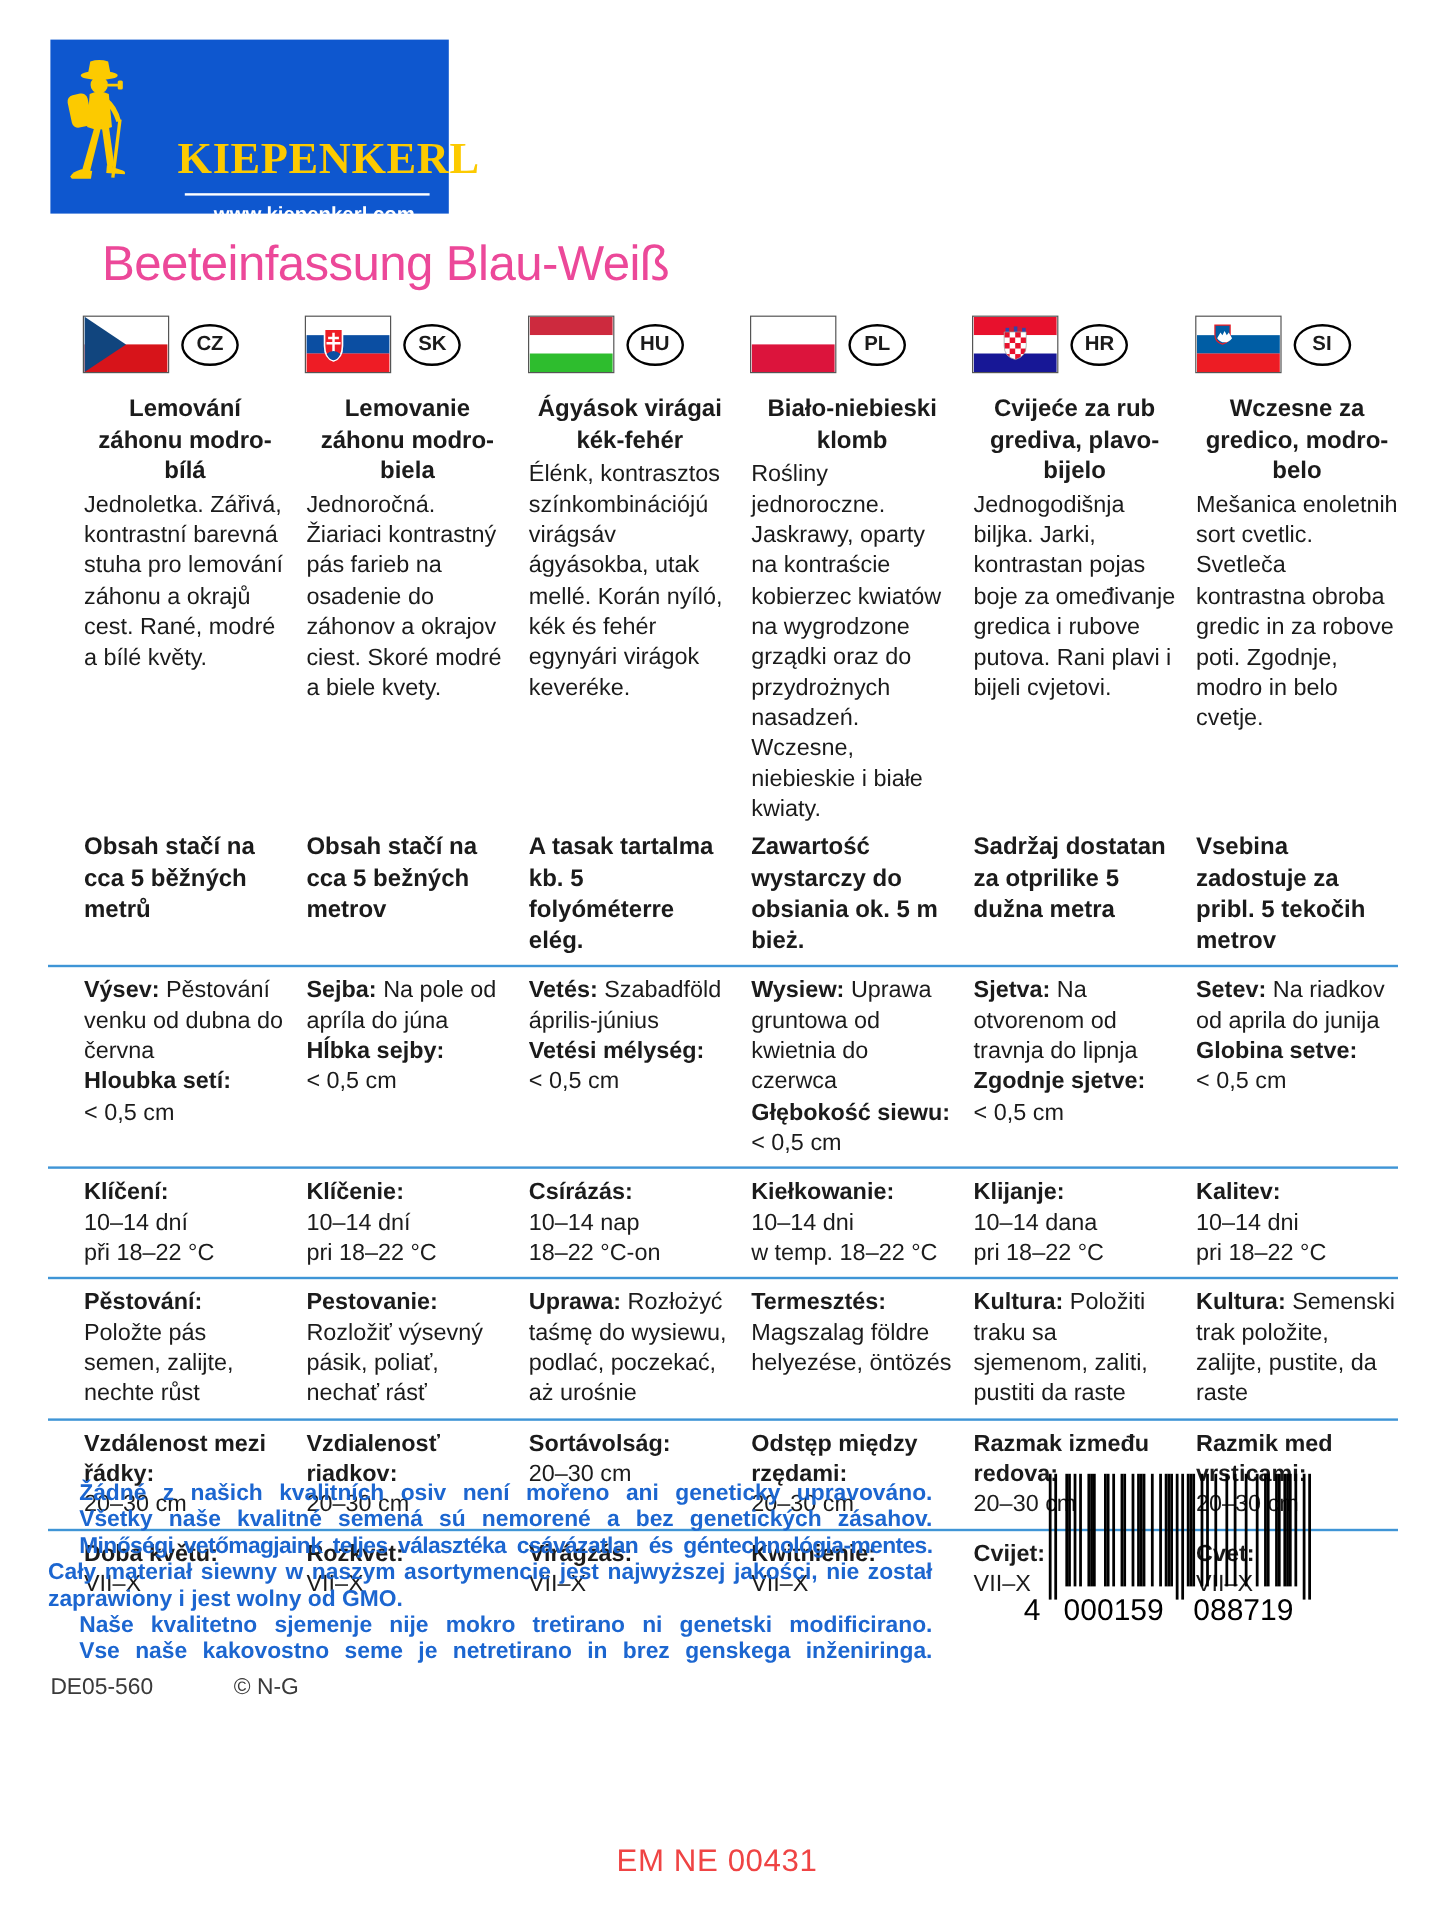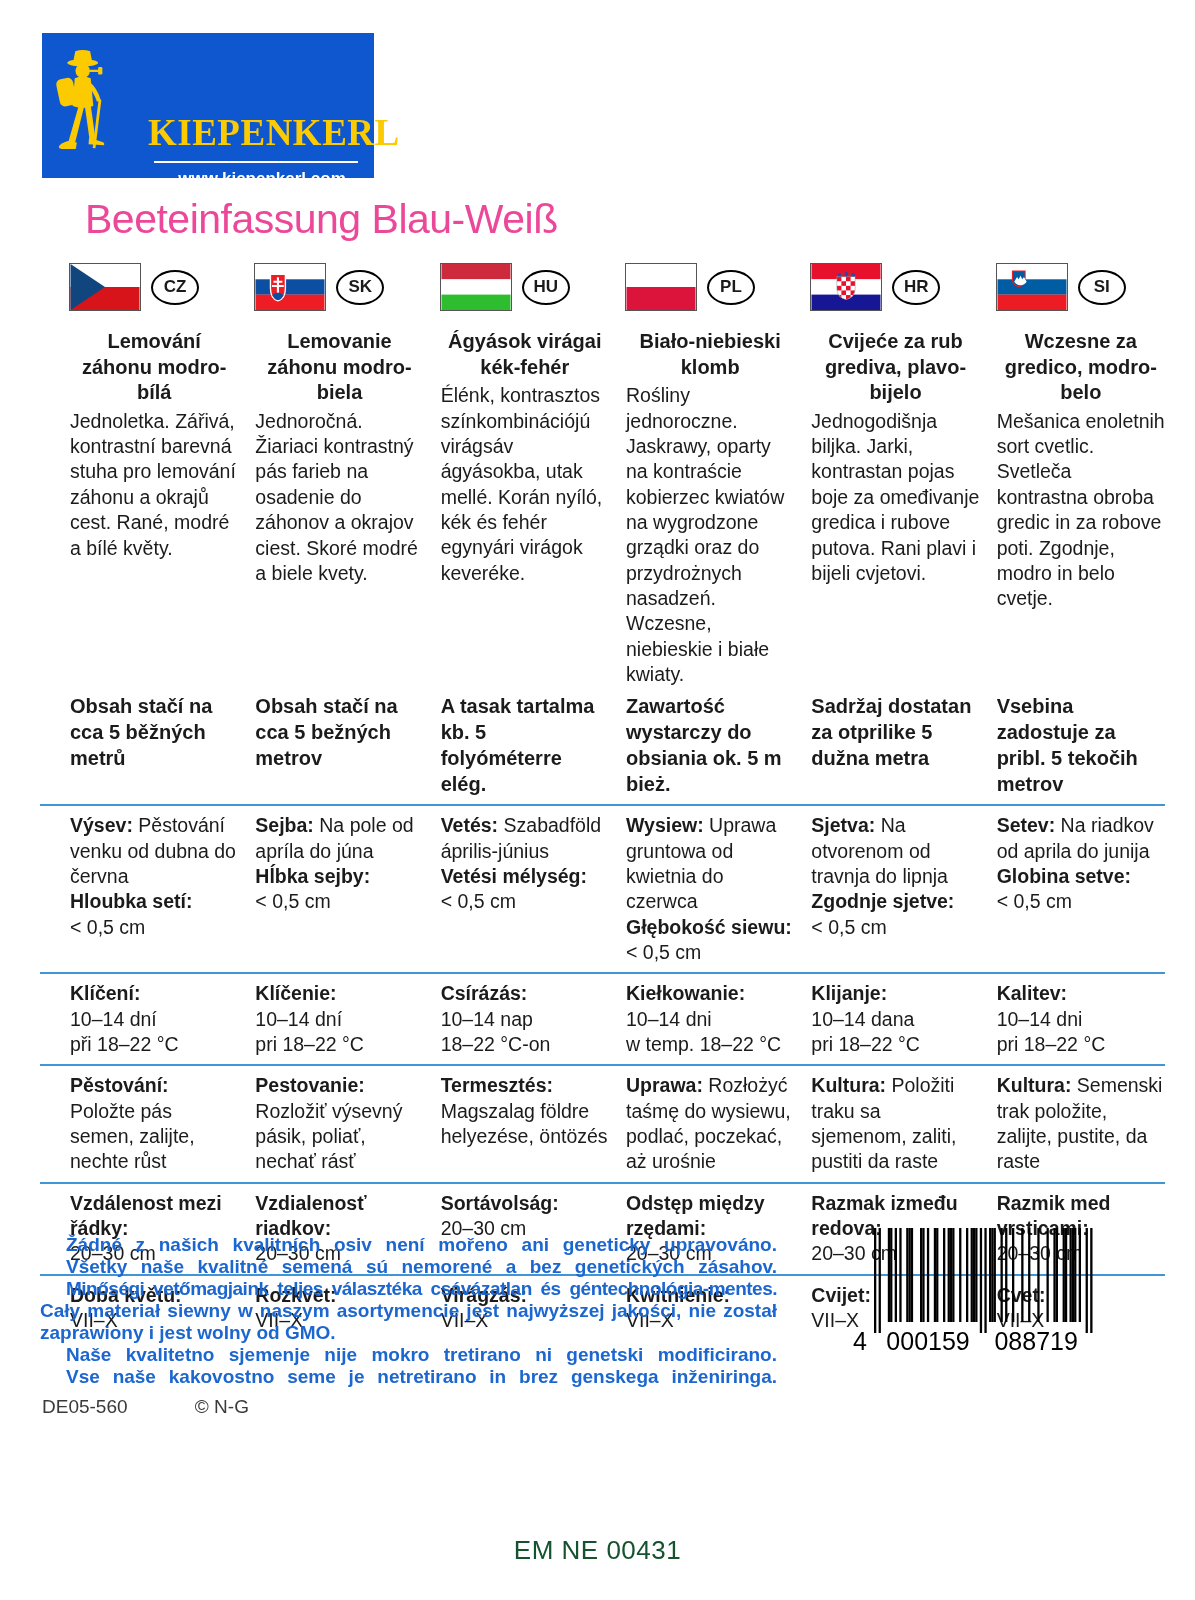--- a/index.html
+++ b/index.html
@@ -47,21 +47,21 @@
   .spacing-band{min-height:72px;}
   
   .quality{position:absolute;left:40px;top:1234px;width:737px;color:var(--text-blue);font-weight:bold;font-size:19px;line-height:22px;}
   .jline{text-align:justify;text-align-last:justify;margin-left:26px;}
   .tight{letter-spacing:-.5px;word-spacing:-3px;}
   .wrap2{text-align:justify;}
   .order-codes{position:absolute;left:42px;top:1396px;font-size:19px;color:#3a3a3a;}
   .order-codes span{display:inline-block;}
   .copyright{margin-left:62px;}
   .barcode{position:absolute;left:848px;top:1228px;width:250px;height:126px;}
-  .em-code{position:absolute;left:0;right:0;top:1535px;text-align:center;font-size:26px;letter-spacing:.5px;color:#14532d;}
+  .em-code{position:absolute;left:0;right:0;top:1535px;text-align:center;font-size:26px;letter-spacing:.5px;color:#ef4444;}
 </style>
 </head>
 <body>
 
 <div class="logo">
   <svg class="logo-figure" viewBox="0 0 64 112">
     <g fill="#fcca00" stroke="none">
       <ellipse cx="27" cy="13.5" rx="14.5" ry="3.4"></ellipse>
       <path d="M18 13 L20 2.5 Q27 0.5 34 2.5 L36 13 Z"></path>
       <circle cx="27" cy="21" r="6.8"></circle>
@@ -276,24 +276,24 @@
   <div class="rule"></div>
 
   <div class="band culture-band">
     <div class="cell">
       <p><span class="lbl">Pěstování:</span> <span>Položte pás semen, zalijte, nechte růst</span></p>
     </div>
     <div class="cell">
       <p><span class="lbl">Pestovanie:</span> <span>Rozložiť výsevný pásik, poliať, nechať rásť</span></p>
     </div>
     <div class="cell">
+      <p><span class="lbl">Uprawa:</span> <span>Rozłożyć taśmę do wysiewu, podlać, poczekać, aż urośnie</span></p>
+    </div>
+    <div class="cell">
       <p><span class="lbl">Termesztés:</span> <span>Magszalag földre helyezése, öntözés</span></p>
-    </div>
-    <div class="cell">
-      <p><span class="lbl">Uprawa:</span> <span>Rozłożyć taśmę do wysiewu, podlać, poczekać, aż urośnie</span></p>
     </div>
     <div class="cell">
       <p><span class="lbl">Kultura:</span> <span>Položiti traku sa sjemenom, zaliti, pustiti da raste</span></p>
     </div>
     <div class="cell">
       <p><span class="lbl">Kultura:</span> <span>Semenski trak položite, zalijte, pustite, da raste</span></p>
     </div>
   </div>
 
   <div class="rule"></div>

